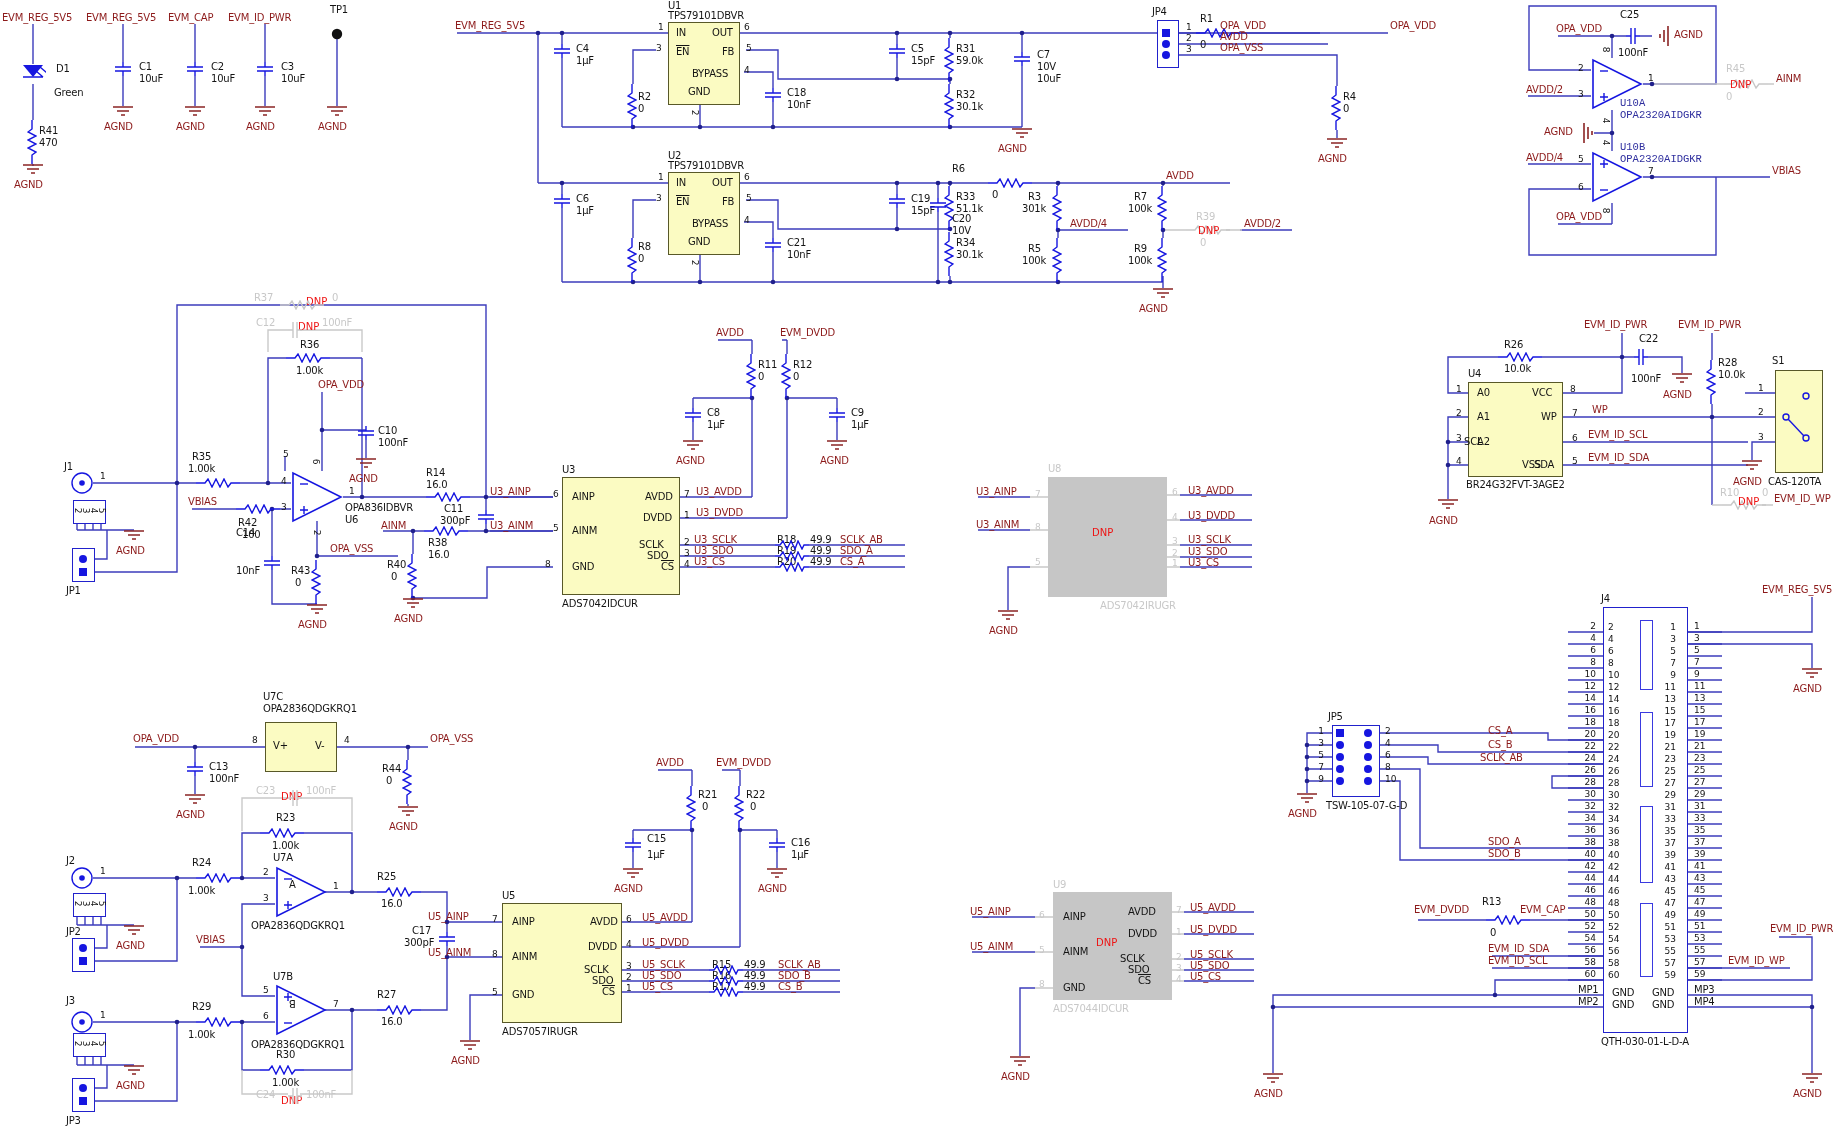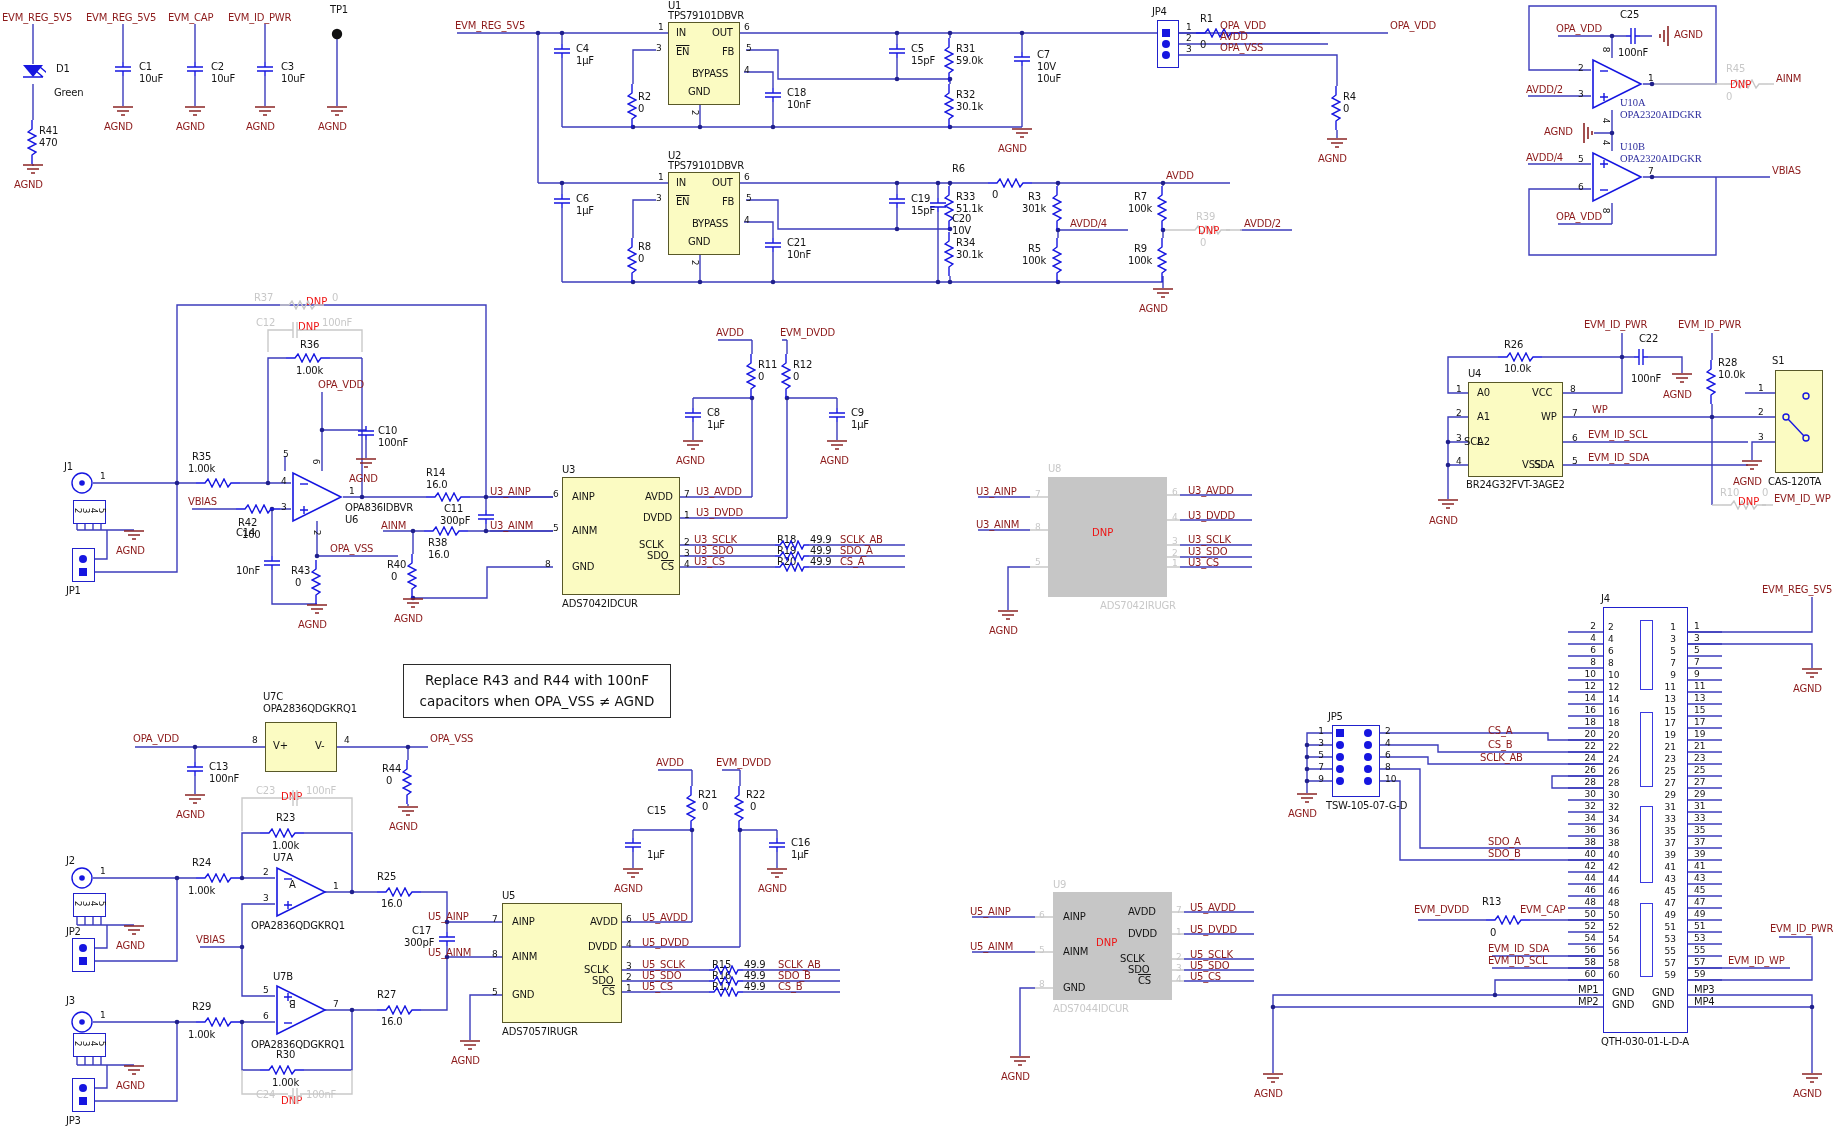--- a/index.html
+++ b/index.html
@@ -2,21 +2,21 @@
 <html><head>
 <meta charset="utf-8">
 <style>
 html,body{margin:0;background:#fff}
 #sch{position:relative;width:1848px;height:1128px;background:#fff;font-family:"DejaVu Sans","Liberation Sans",sans-serif;overflow:hidden}
 #wires{position:absolute;left:0;top:0}
 .E{position:absolute;white-space:nowrap;line-height:1;font-style:normal;font-weight:normal}
 .net{color:#8c1a1a;font-size:10px;letter-spacing:-.2px}
 .lbl{color:#141414;font-size:10px;letter-spacing:-.2px}
 .pn{color:#141414;font-size:9px}
-.bl{color:#2e2e9e;font-size:10.5px;font-family:Liberation Serif, serif}
+.bl{color:#2e2e9e;font-size:10.5px;font-family:Liberation Mono, monospace}
 .ghost{color:#c8c8c8}
 .dnp{color:#ee1212;font-size:10px}
 .ov{text-decoration:overline}
 .rot{transform:rotate(90deg)}
 .rot2{transform:rotate(180deg)}
 .tr{width:24px;text-align:right}
 .tr2{width:20px;text-align:right}
 .tr1{width:12px;text-align:right}
 .ic{position:absolute;background:#fbfbc2;border:1.3px solid #585828;box-sizing:border-box}
 .gray{position:absolute;background:#c6c6c6}
@@ -856,21 +856,20 @@
 <b class="E pn" style="left:1758px;top:384px">1</b>
     <b class="E pn" style="left:1758px;top:408px">2</b>
     <b class="E pn" style="left:1758px;top:433px">3</b>
 <i class="sym" style="left:1741px;top:460px">
       <svg width="22" height="12" viewBox="0 0 22 12">
         <path d="M1,1H21M5,5H17M9,9H13" class="g"></path>
       </svg>
     </i>
     <b class="E net" style="left:1733px;top:477px">AGND</b>
 
-<div class="note" style="left:403px;top:664px;width:248px"><span>Replace R43 and R44 with 100nF</span><br><span>capacitors when OPA_VSS ≠ AGND</span></div>
 
 <b class="E lbl" style="left:263px;top:692px">U7C</b>
 <b class="E lbl" style="left:263px;top:704px">OPA2836QDGKRQ1</b>
 <div class="ic" style="left:265px;top:722px;width:72px;height:50px"></div>
 <b class="E lbl" style="left:273px;top:741px">V+</b>
     <b class="E lbl" style="left:315px;top:741px">V-</b>
 <b class="E pn" style="left:252px;top:736px">8</b>
     <b class="E pn" style="left:344px;top:736px">4</b>
 <b class="E net" style="left:133px;top:734px">OPA_VDD</b>
 <b class="E net" style="left:430px;top:734px">OPA_VSS</b>
@@ -1072,21 +1071,21 @@
         <polyline points="5,0 5,9 1,12 9,16 1,20 9,24 1,28 9,32 5,35 5,44"></polyline>
       </svg>
     </i>
 <b class="E lbl" style="left:746px;top:790px">R22</b>
     <b class="E lbl" style="left:750px;top:802px">0</b>
 <i class="sym" style="left:625px;top:838px">
       <svg width="16" height="14" viewBox="0 0 16 14">
         <path d="M8,0V5M0,5H16M0,9H16M8,9V14"></path>
       </svg>
     </i>
-<b class="E lbl" style="left:647px;top:806px">C15</b>
+<b class="E lbl" style="left:647px;top:834px">C15</b>
     <b class="E lbl" style="left:647px;top:850px">1µF</b>
 <i class="sym" style="left:769px;top:838px">
       <svg width="16" height="14" viewBox="0 0 16 14">
         <path d="M8,0V5M0,5H16M0,9H16M8,9V14"></path>
       </svg>
     </i>
 <b class="E lbl" style="left:791px;top:838px">C16</b>
     <b class="E lbl" style="left:791px;top:850px">1µF</b>
 <i class="sym" style="left:622px;top:868px">
       <svg width="22" height="12" viewBox="0 0 22 12">

